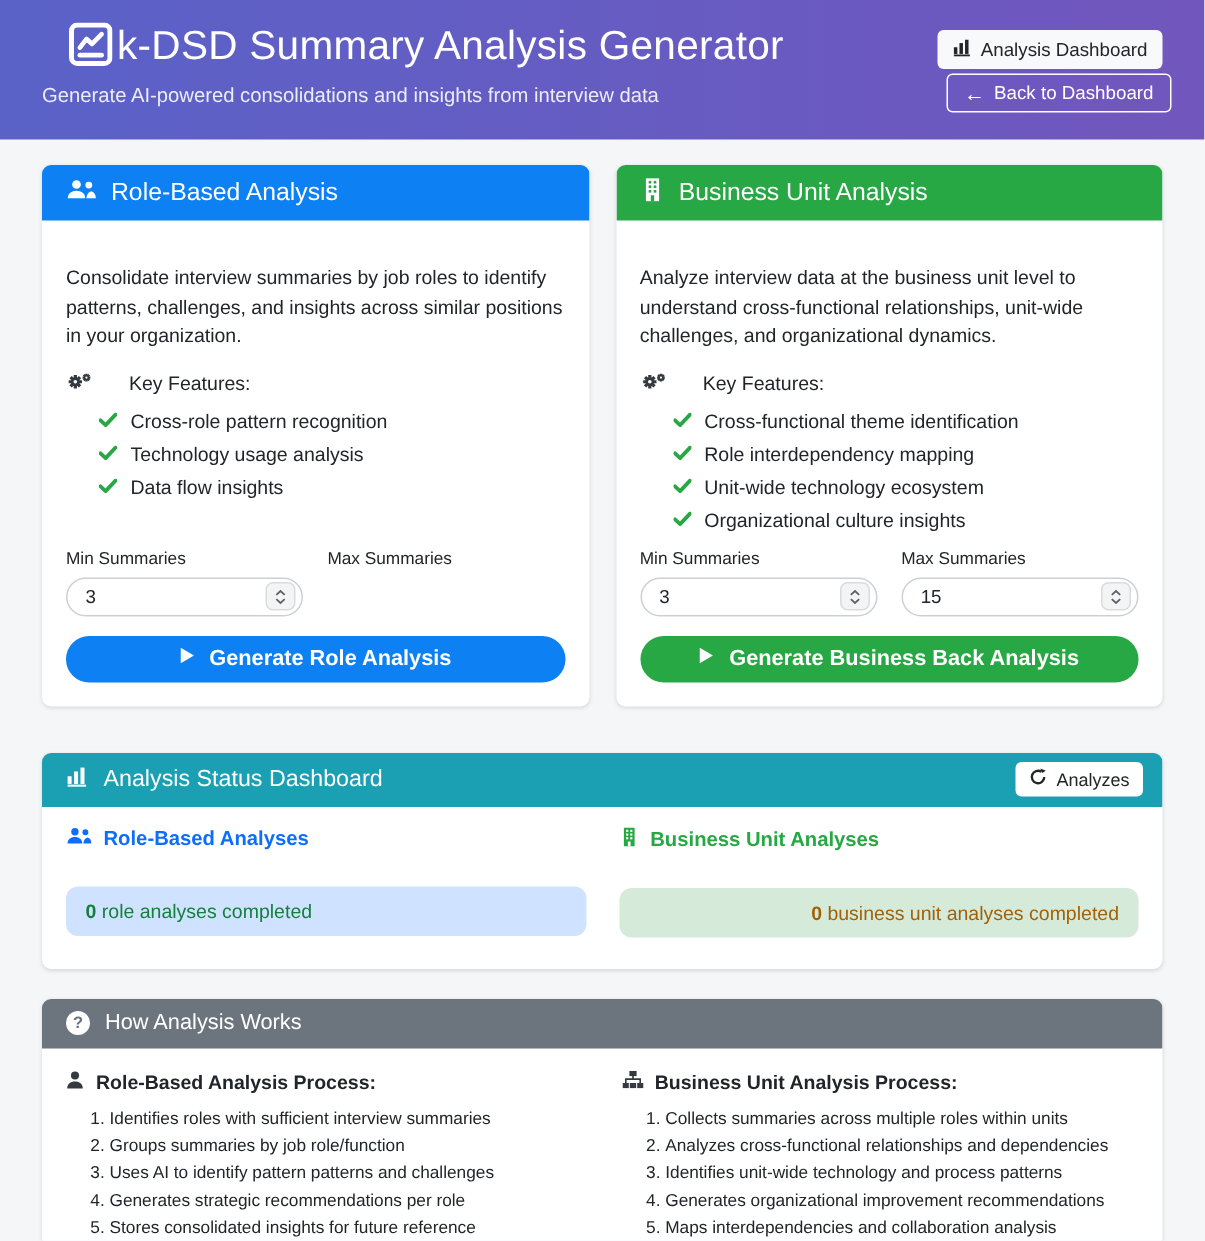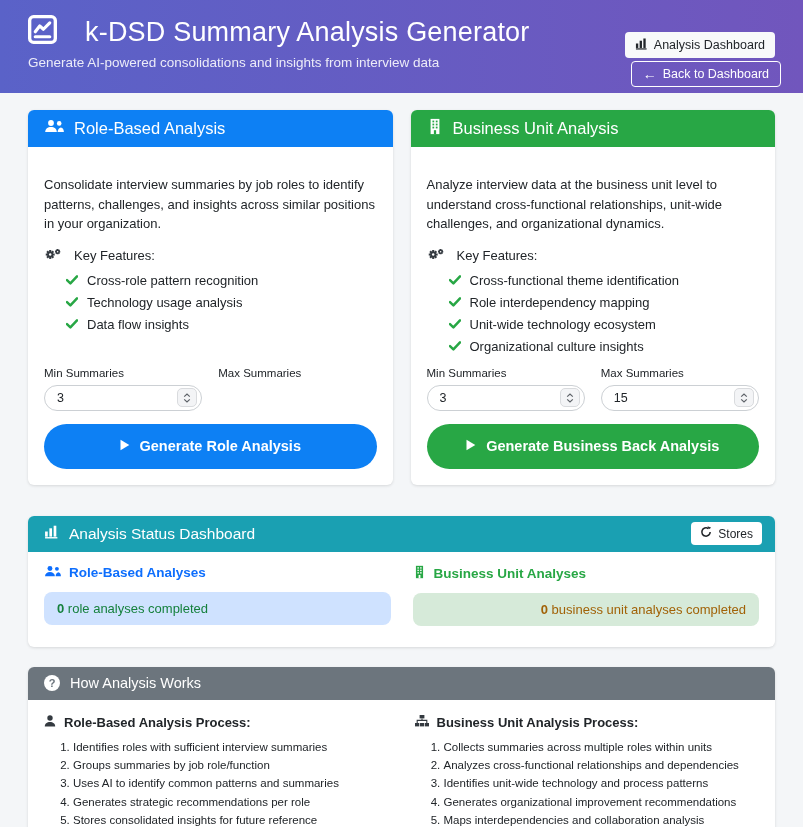--- a/index.html
+++ b/index.html
@@ -14,24 +14,24 @@
 
   
   .app-header {
     height: 93px;
     background: linear-gradient(90deg, #5a62c8 0%, #7156bd 100%);
     color: #fff;
     display: flex; justify-content: space-between;
     padding: 0 28px;
   }
   .header-left { padding-top: 15px; }
-  .title-row { display: flex; align-items: flex-end; gap: 28px; }
+  .title-row { display: flex; align-items: flex-start; gap: 3px; margin-left: 18px; }
   .page-title { margin: 0; font-size: 27px; font-weight: 400; letter-spacing: .2px; }
   .subtitle { font-size: 13.5px; color: rgba(255,255,255,.88); margin-top: 7px; }
-  .header-right { padding-top: 32px; display: flex; flex-direction: column; align-items: flex-end; gap: 3px; }
+  .header-right { padding-top: 20px; display: flex; flex-direction: column; align-items: flex-end; gap: 3px; }
   .btn { cursor: pointer; border: none; display: inline-flex; align-items: center; }
   .btn-light-sm {
     background: #f8f9fa; color: #212529; border-radius: 4px;
     padding: 5px 10px; font-size: 12.5px; gap: 6px;
   }
   .btn-outline-sm {
     background: transparent; color: #fff; border: 1px solid #fff; border-radius: 4px;
     padding: 5px 11px; font-size: 12.5px; gap: 6px; margin-right: -6px;
   }
   .arrow-glyph { font-size: 14px; line-height: 1; }
@@ -48,21 +48,21 @@
     height: 37px; flex: none;
     display: flex; align-items: center; gap: 10px;
     padding: 0 16px; color: #fff; font-size: 16.5px;
   }
   .hdr-blue  { background: #0d80f4; }
   .hdr-green { background: #28a745; }
   .hdr-teal  { background: #1aa0b2; }
   .hdr-gray  { background: #6c757d; }
   .card-body { padding: 26px 16px 16px; flex: 1; display: flex; flex-direction: column; }
   .desc { font-size: 13px; line-height: 1.5; margin: 2px 0 14px; }
-  .kf-row { display: flex; align-items: center; gap: 12px; font-size: 13px; margin-bottom: 9px; }
+  .kf-row { display: flex; align-items: center; gap: 24px; font-size: 13px; margin-bottom: 9px; }
   .features { list-style: none; margin: 0 0 6px; padding: 0 0 0 22px; }
   .features li { display: flex; align-items: center; gap: 9px; font-size: 13px; margin: 0 0 7px; }
 
   .inputs-row { display: flex; gap: 16px; margin-top: auto; margin-bottom: 13px; }
   .field { flex: 1; }
   .field label { display: block; font-size: 11.5px; margin-bottom: 6px; }
   .num-input {
     height: 26px; border: 1px solid #ccd0d4; border-radius: 50px; background: #fff;
     display: flex; align-items: center; justify-content: space-between;
     padding: 0 4px 0 4px;
@@ -70,39 +70,39 @@
   .num-text {
     border: none; outline: none; width: 70%; font-size: 12.5px;
     font-family: "Liberation Sans", sans-serif; color: #212529; padding-left: 8px; background: transparent;
   }
   .spin {
     width: 20px; height: 19px; border-radius: 5px;
     background: #f3f4f6; border: 1px solid #d9dbde;
     display: flex; align-items: center; justify-content: center;
   }
   .gen-btn {
-    width: 100%; height: 45px; border-radius: 50px; border: none; cursor: pointer;
+    width: 100%; height: 31px; border-radius: 50px; border: none; cursor: pointer;
     color: #fff; font-size: 14.5px; font-weight: 700;
     display: flex; align-items: center; justify-content: center; gap: 10px;
     font-family: "Liberation Sans", sans-serif;
   }
   .bg-blue { background: #0d80f4; }
   .bg-green { background: #28a745; }
 
   
   .status-card { margin-top: 31px; }
   .status-header { justify-content: space-between; height: 36px; font-size: 15.5px; padding-right: 13px; }
   .status-title { display: flex; align-items: center; gap: 10px; }
   .refresh-btn {
     background: #fff; color: #212529; border-radius: 4px;
     padding: 4px 9px; font-size: 12px; gap: 6px;
   }
   .status-body { padding: 13px 16px 21px; display: flex; gap: 22px; }
   .status-col { flex: 1; }
-  .status-heading { display: flex; align-items: center; gap: 8px; font-size: 13.5px; font-weight: 700; margin-bottom: 11px; }
+  .status-heading { display: flex; align-items: center; gap: 8px; font-size: 13.5px; font-weight: 700; margin-bottom: 24px; }
   .txt-blue { color: #0d6efd; }
   .txt-green { color: #28a745; }
   .alert { border-radius: 8px; padding: 9px 13px; font-size: 13px; }
   .alert-blue  { background: #cfe2ff; color: #15803d; }
   .alert-green { background: #d6ead9; color: #a16207; text-align: right; }
   .bold { font-weight: 700; }
 
   
   .how-card { margin-top: 20px; margin-bottom: 20px; }
   .how-header { height: 33px; font-size: 14.5px; }
@@ -361,21 +361,21 @@
         </span>
         <span>Analysis Status Dashboard</span>
       </span>
       <button class="btn refresh-btn">
         <span>
           <svg viewBox="0 0 13 13" width="12" height="12">
             <path d="M11 6.5 A4.5 4.5 0 1 1 8.9 2.7" fill="none" stroke="#212529" stroke-width="1.7"></path>
             <path d="M8.2 0.4 L9.4 3.6 L12.2 1.9 Z" fill="#212529"></path>
           </svg>
         </span>
-        <span>Stores</span>
+        <span>Analyzes</span>
       </button>
     </div>
     <div class="status-body">
       <div class="status-col">
         <div class="status-heading txt-blue">
           <span>
             <svg viewBox="0 0 20 14" width="17" height="13">
               <circle cx="7" cy="3.5" r="2.9" fill="#0d6efd"></circle>
               <path d="M1.2 12.6c0-3.1 2.5-5 5.8-5s5.8 1.9 5.8 5z" fill="#0d6efd"></path>
               <circle cx="15.2" cy="3.9" r="2.3" fill="#0d6efd"></circle>
@@ -428,21 +428,21 @@
               <svg viewBox="0 0 12 12" width="12" height="12">
                 <circle cx="6" cy="3" r="2.7" fill="#343a40"></circle>
                 <path d="M0.8 11.6c0-3 2.2-4.6 5.2-4.6s5.2 1.6 5.2 4.6z" fill="#343a40"></path>
               </svg>
             </span>
             <span>Role-Based Analysis Process:</span>
           </div>
           <ol>
             <li>Identifies roles with sufficient interview summaries</li>
             <li>Groups summaries by job role/function</li>
-            <li>Uses AI to identify common patterns and summaries</li>
+            <li>Uses AI to identify pattern patterns and challenges</li>
             <li>Generates strategic recommendations per role</li>
             <li>Stores consolidated insights for future reference</li>
           </ol>
         </div>
         <div class="process-col">
           <div class="process-heading">
             <span>
               <svg viewBox="0 0 14 12" width="14" height="12">
                 <rect x="4.6" y="0" width="4.8" height="3.4" fill="#343a40"></rect>
                 <path d="M7 3.4 V5.4 M2.2 8 V5.4 H11.8 V8" fill="none" stroke="#343a40" stroke-width="1.1"></path>

